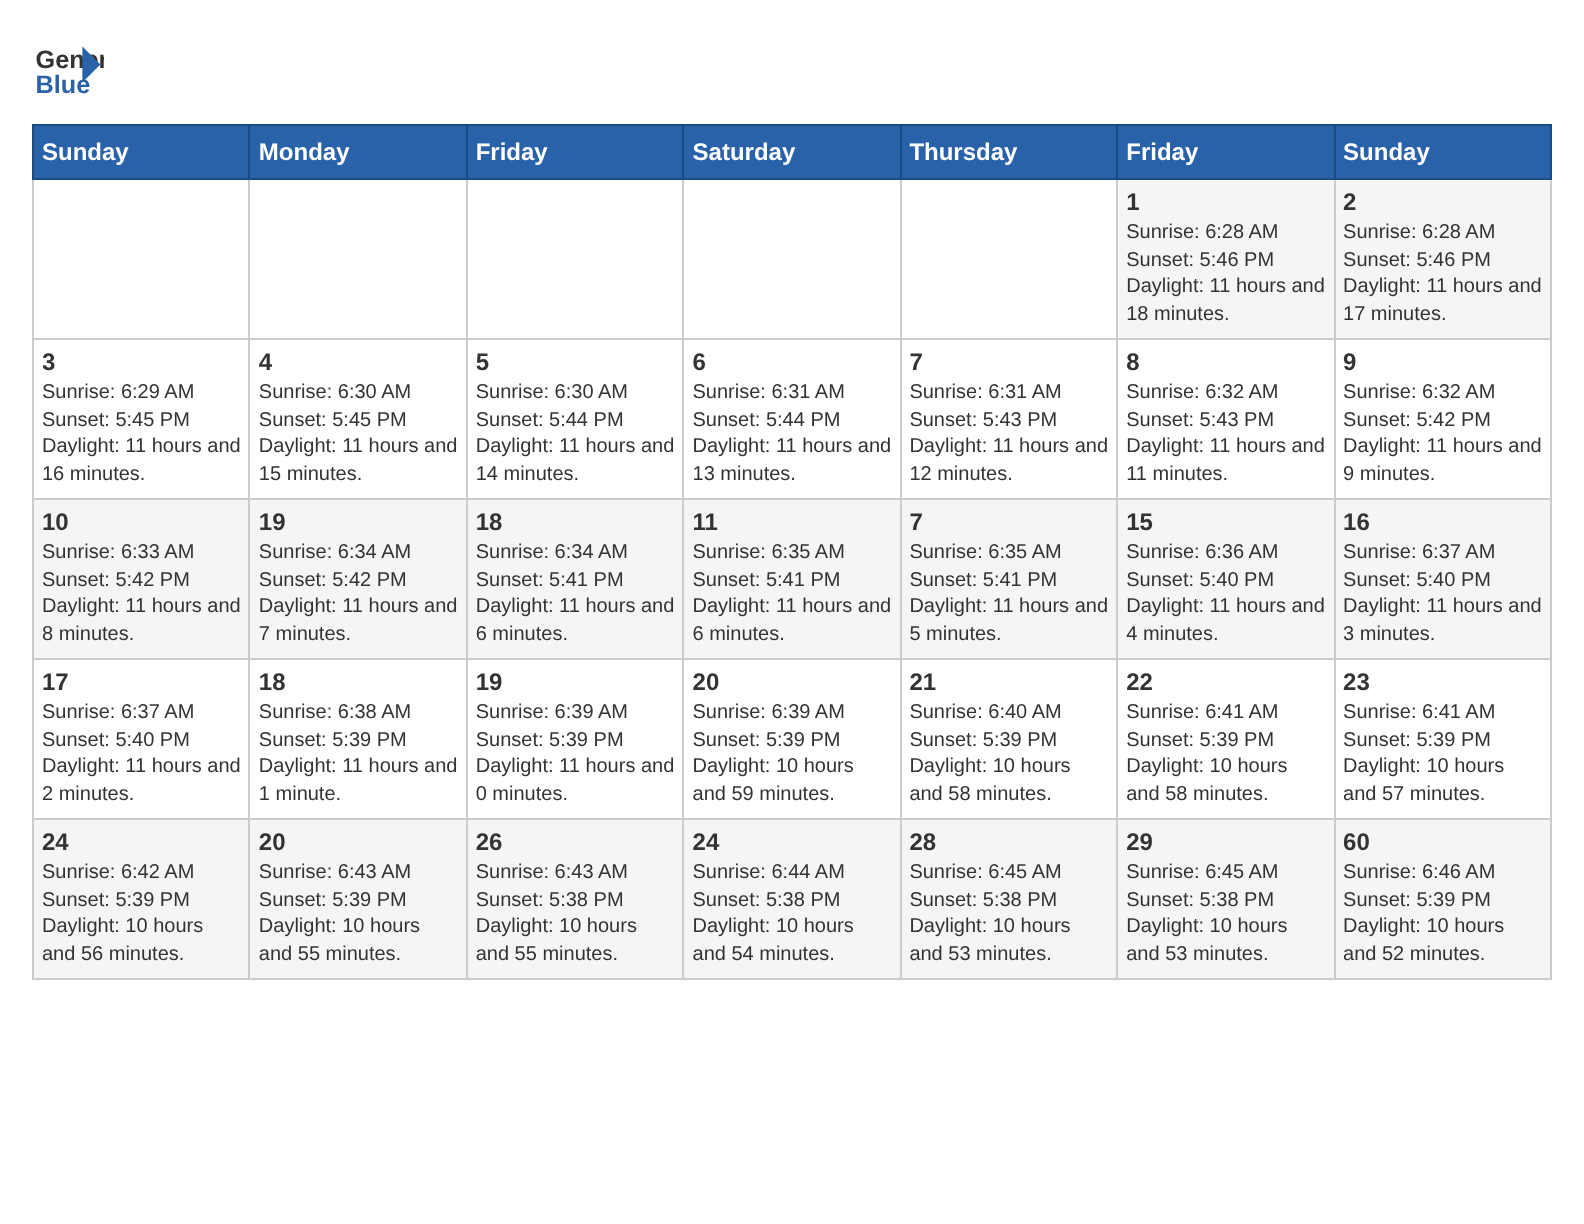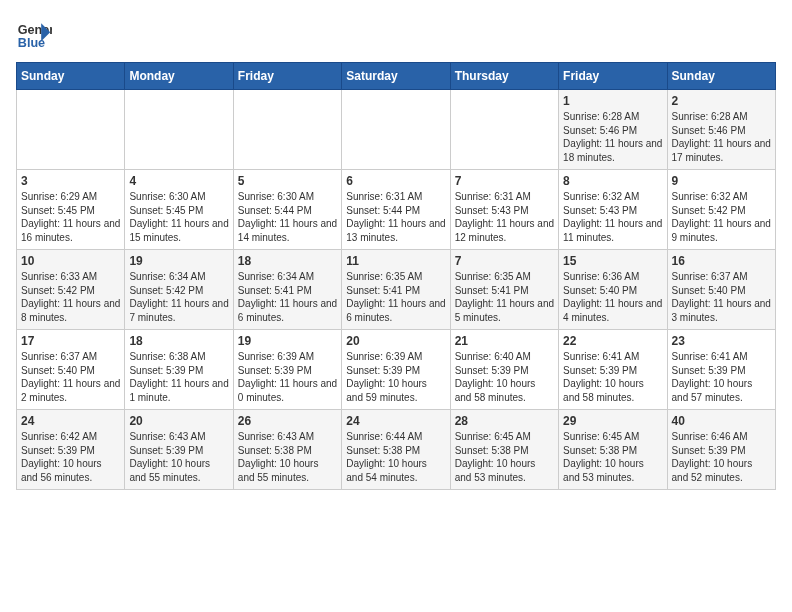--- a/index.html
+++ b/index.html
@@ -295,20 +295,20 @@
 Sunset: 5:38 PM
 Daylight: 10 hours and 53 minutes.</div>
         </td>
         <td>
           <span class="day-num">29</span>
           <div class="cell-info" style="white-space: pre-line;">Sunrise: 6:45 AM
 Sunset: 5:38 PM
 Daylight: 10 hours and 53 minutes.</div>
         </td>
         <td>
-          <span class="day-num">40</span>
+          <span class="day-num">60</span>
           <div class="cell-info" style="white-space: pre-line;">Sunrise: 6:46 AM
 Sunset: 5:39 PM
 Daylight: 10 hours and 52 minutes.</div>
         </td>
       </tr>
     </tbody>
 </table>
 
 </body></html>

